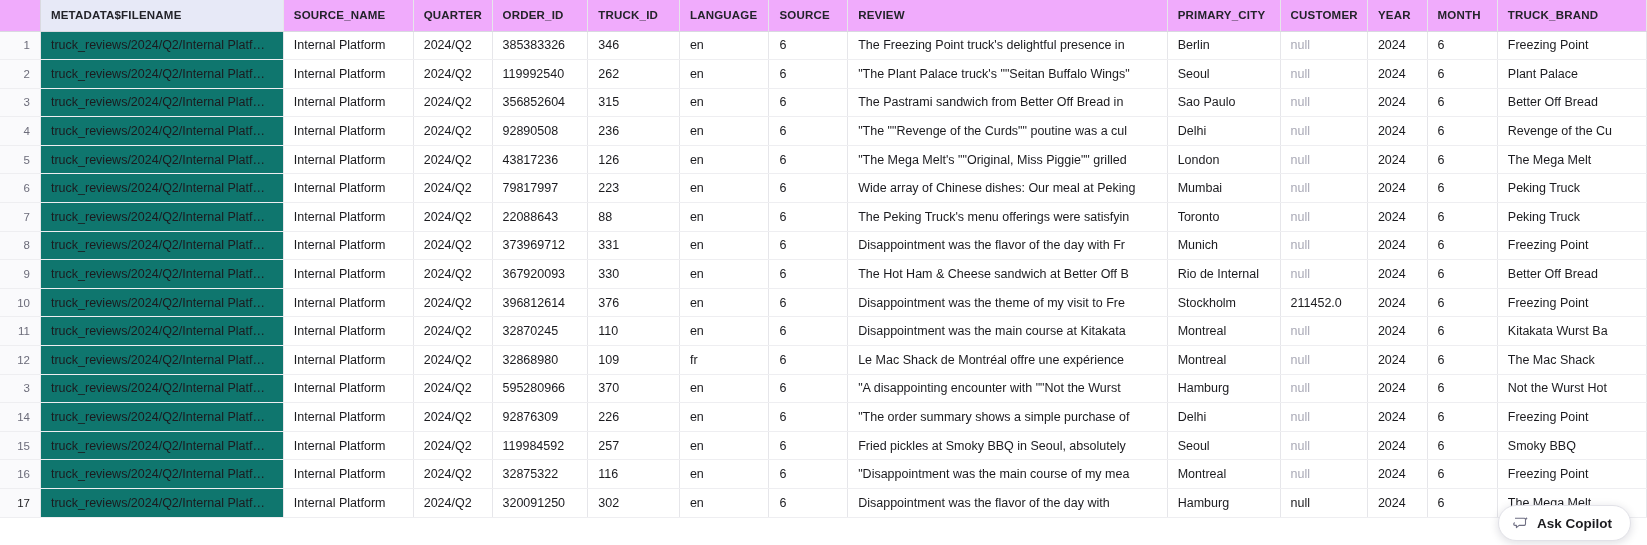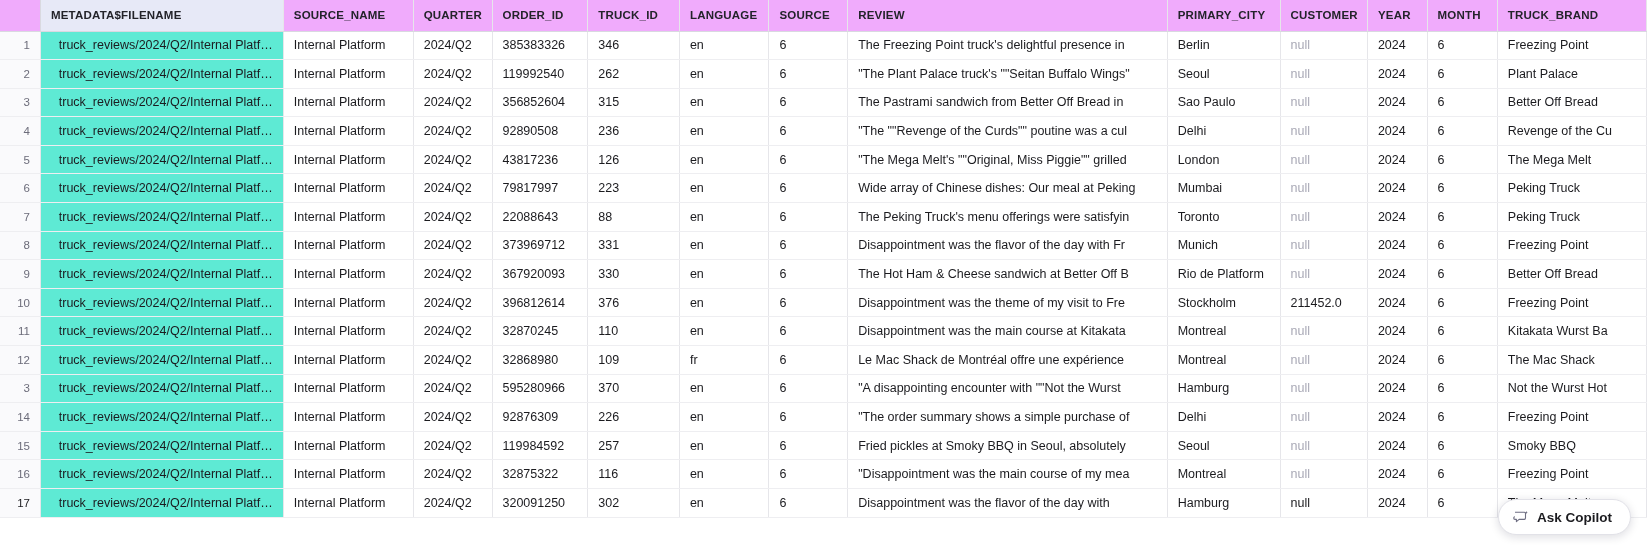--- a/index.html
+++ b/index.html
@@ -61,22 +61,21 @@
   }
   td.rownum {
     background: #fafafc;
     color: #6c6c7a;
     text-align: right;
     font-size: 11.5px;
     padding-right: 8px;
     border-right: 1px solid #e6e6ea;
   }
   td.sel-col {
-    background: #5eead4;
-    text-align: right;
+    background: #0f766e;
   }
   td.null {
     color: #a9a9b6;
   }
   .col-rownum { width: 38px; }
   .col-filename { width: 228px; }
   .col-source { width: 122px; }
   .col-quarter { width: 74px; }
   .col-order { width: 90px; }
   .col-truck { width: 86px; }
@@ -84,21 +83,21 @@
   .col-src { width: 74px; }
   .col-review { width: 300px; }
   .col-city { width: 106px; }
   .col-customer { width: 82px; }
   .col-year { width: 56px; }
   .col-month { width: 66px; }
   .col-brand { width: 140px; }
   .copilot {
     position: absolute;
     right: 16px;
-    bottom: 10px;
+    bottom: 4px;
     display: flex;
     align-items: center;
     gap: 8px;
     background: #ffffff;
     border: 1px solid #e2e2e8;
     border-radius: 22px;
     padding: 9px 18px 9px 14px;
     box-shadow: 0 2px 10px rgba(16,16,40,0.14);
     font-size: 13.5px;
     font-weight: bold;
@@ -282,21 +281,21 @@
           <tr>
             <td class="rownum">9</td>
             <td class="sel-col">truck_reviews/2024/Q2/Internal Platf…</td>
             <td>Internal Platform</td>
             <td>2024/Q2</td>
             <td>367920093</td>
             <td>330</td>
             <td>en</td>
             <td>6</td>
             <td>The Hot Ham &amp; Cheese sandwich at Better Off B</td>
-            <td>Rio de Platform</td>
+            <td>Rio de Internal</td>
             <td class="null">null</td>
             <td>2024</td>
             <td>6</td>
             <td>Better Off Bread</td>
           </tr>
           <tr>
             <td class="rownum">10</td>
             <td class="sel-col">truck_reviews/2024/Q2/Internal Platf…</td>
             <td>Internal Platform</td>
             <td>2024/Q2</td>

